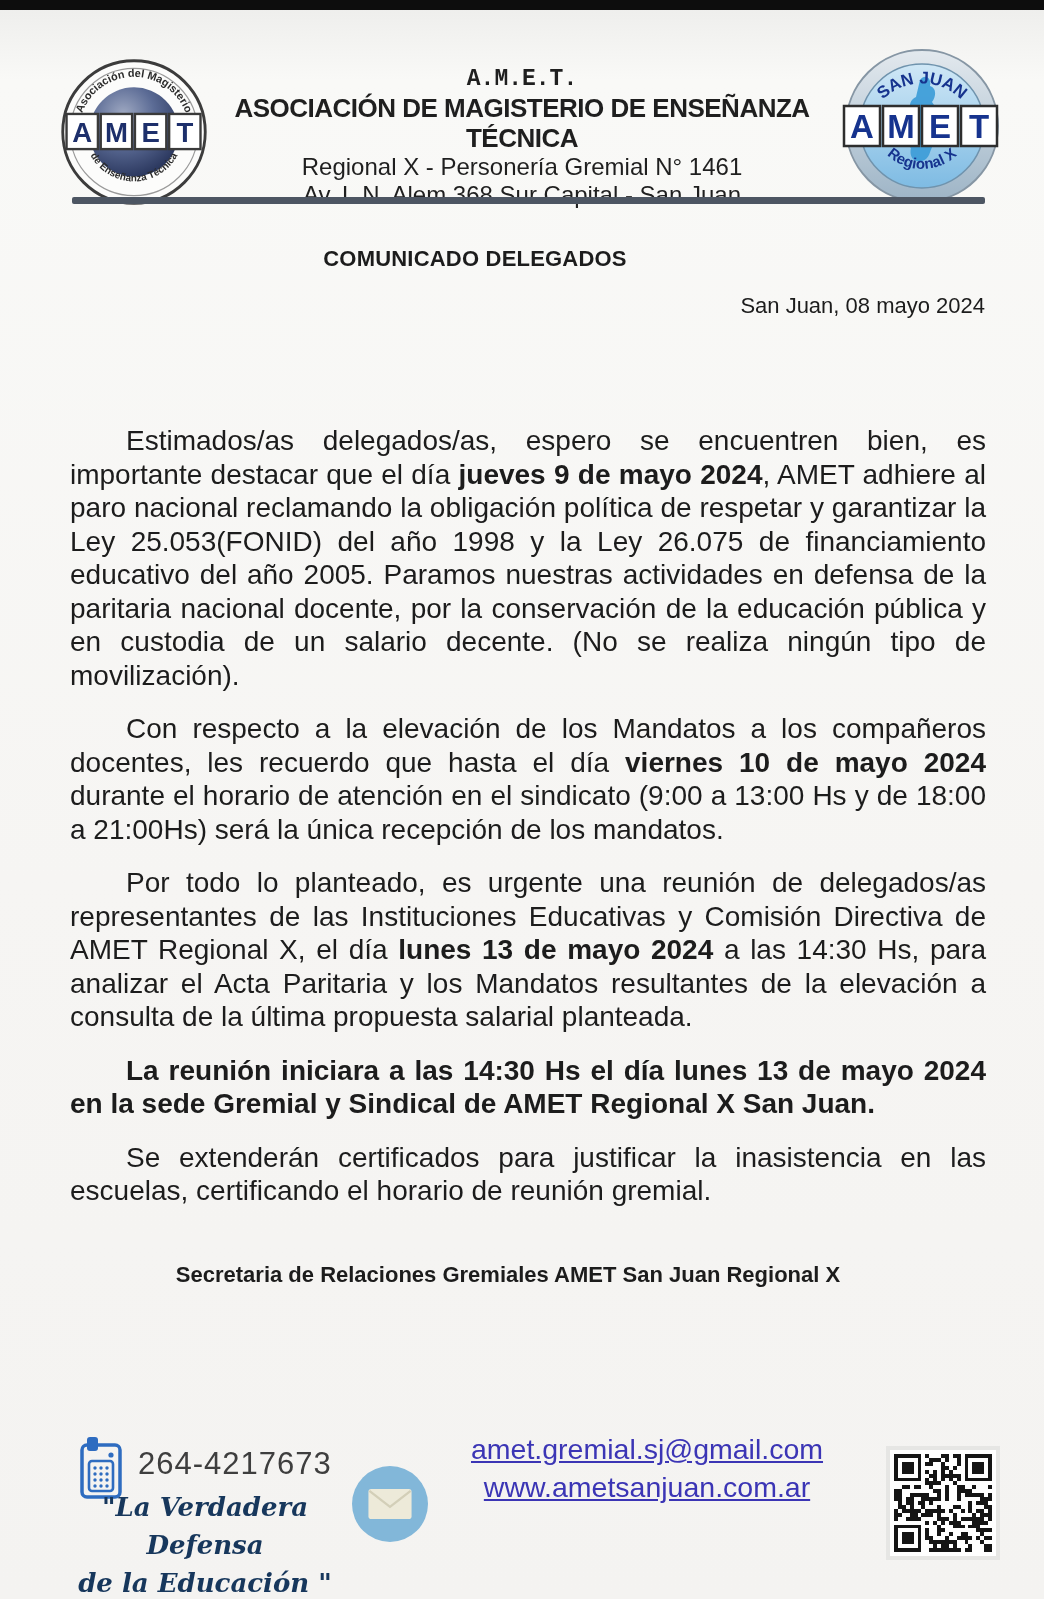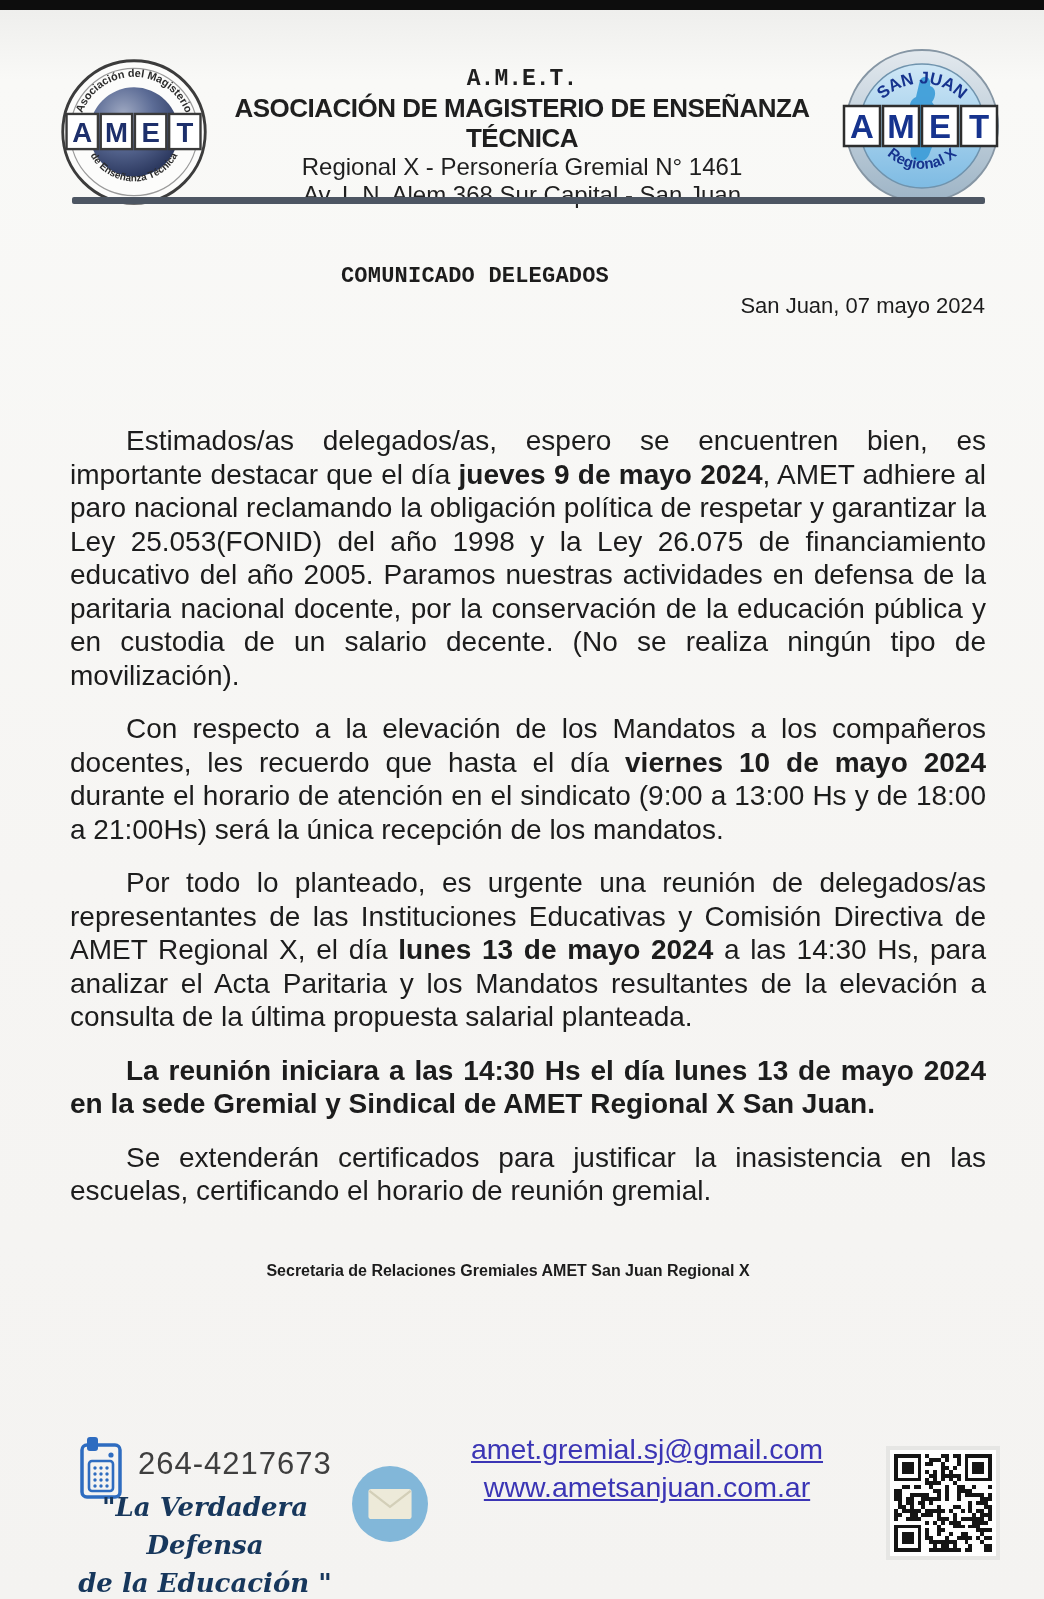--- a/index.html
+++ b/index.html
@@ -17,29 +17,29 @@
   .logo-right { position:absolute; left:842px; top:46px;  width:160px; height:160px; }
   .header-text { position:absolute; left:188px; top:66px; width:668px; text-align:center; color:#1f1f1f; }
   .h-line1 { font-size:23px; font-weight:bold; line-height:27px;font-family:Liberation Mono, monospace; }
   .h-line2 { font-size:26px; font-weight:bold; line-height:30px; letter-spacing:-0.5px; }
   .h-line3 { font-size:24px; line-height:28px; }
   .h-line4 { font-size:24px; line-height:28px; }
   .divider { position:absolute; left:72px; top:197px; width:913px; height:7px;
              background:var(--divider,#4d5663); border-radius:2px; }
 
   
-  .doc-title { position:absolute; left:70px; top:264px; width:810px; text-align:center;
-               font-size:22px; font-weight:bold; letter-spacing:0.2px;font-family:Liberation Mono, monospace; }
+  .doc-title { position:absolute; left:70px; top:246px; width:810px; text-align:center;
+               font-size:22px; font-weight:bold; letter-spacing:0.2px; }
   .doc-date  { position:absolute; left:585px; top:293px; width:400px; text-align:right; font-size:22px; }
   .doc-body  { position:absolute; left:70px; top:424px; width:916px;
                font-size:28px; line-height:33.5px; text-align:justify; }
   .para { margin:0 0 20px 0; text-indent:56px; }
   .para .bold { font-weight:bold; }
   .signature { position:absolute; left:0; top:1262px; width:1016px; text-align:center;
-               font-size:16px; font-weight:bold; }
+               font-size:22px; font-weight:bold; }
 
   
   .phone-icon { position:absolute; left:74px; top:1434px; width:54px; height:68px; }
   .phone-number { position:absolute; left:138px; top:1446px; font-size:31px; color:#3e3e3e; letter-spacing:1px; }
   .slogan { position:absolute; left:52px; top:1488px; width:306px; text-align:center;
             font-family:"DejaVu Serif", serif; font-style:italic; font-weight:bold;
             font-size:26px; line-height:38px; color:var(--slogan,#17375c); }
   .mail-badge { position:absolute; left:352px; top:1466px; width:76px; height:76px; border-radius:50%;
                 background:var(--mail-circle,#82b7d9); display:flex; align-items:center; justify-content:center; }
   .links { position:absolute; left:418px; top:1430px; width:458px; text-align:center;
@@ -131,21 +131,21 @@
   <div class="header-text">
     <div class="h-line1">A.M.E.T.</div>
     <div class="h-line2">ASOCIACIÓN DE MAGISTERIO DE ENSEÑANZA TÉCNICA</div>
     <div class="h-line3">Regional X - Personería Gremial N° 1461</div>
     <div class="h-line4">Av. L.N. Alem 368 Sur Capital - San Juan</div>
   </div>
 
   <div class="divider"></div>
 
   <div class="doc-title">COMUNICADO DELEGADOS</div>
-  <div class="doc-date">San Juan, 07 mayo 2024</div>
+  <div class="doc-date">San Juan, 08 mayo 2024</div>
   <div class="doc-body" id="doc-body">
       <p class="para"><span>Estimados/as delegados/as, espero se encuentren bien, es importante destacar que el día </span><span class="bold">jueves 9 de mayo 2024</span><span>, AMET adhiere al paro nacional reclamando la obligación política de respetar  y garantizar la Ley 25.053(FONID) del año 1998 y la Ley 26.075 de financiamiento educativo del año 2005. Paramos nuestras actividades en defensa de la paritaria nacional docente, por la conservación de la educación pública y en custodia de un salario decente. (No se realiza ningún tipo de  movilización).</span></p>
       <p class="para"><span>Con respecto a la elevación de los Mandatos a los compañeros docentes, les recuerdo que hasta el día </span><span class="bold">viernes 10 de mayo 2024</span><span> durante el horario de atención en el sindicato (9:00 a 13:00 Hs y de 18:00 a 21:00Hs) será la única recepción de los mandatos.</span></p>
       <p class="para"><span>Por todo lo planteado, es urgente una reunión de delegados/as representantes de las Instituciones Educativas y Comisión Directiva de AMET Regional X, el día </span><span class="bold">lunes 13 de mayo 2024</span><span> a las 14:30 Hs, para analizar el Acta Paritaria y los Mandatos resultantes de la elevación a consulta de la última propuesta salarial planteada.</span></p>
       <p class="para"><span class="bold">La reunión iniciara a las 14:30 Hs el día lunes 13 de mayo 2024 en la sede Gremial y Sindical de AMET Regional X San Juan.</span></p>
       <p class="para"><span>Se extenderán certificados para justificar la inasistencia en las escuelas, certificando el horario de reunión gremial.</span></p>
     </div>
   <div class="signature">Secretaria de Relaciones Gremiales AMET San Juan Regional X</div>
 
   <div class="phone-icon">

